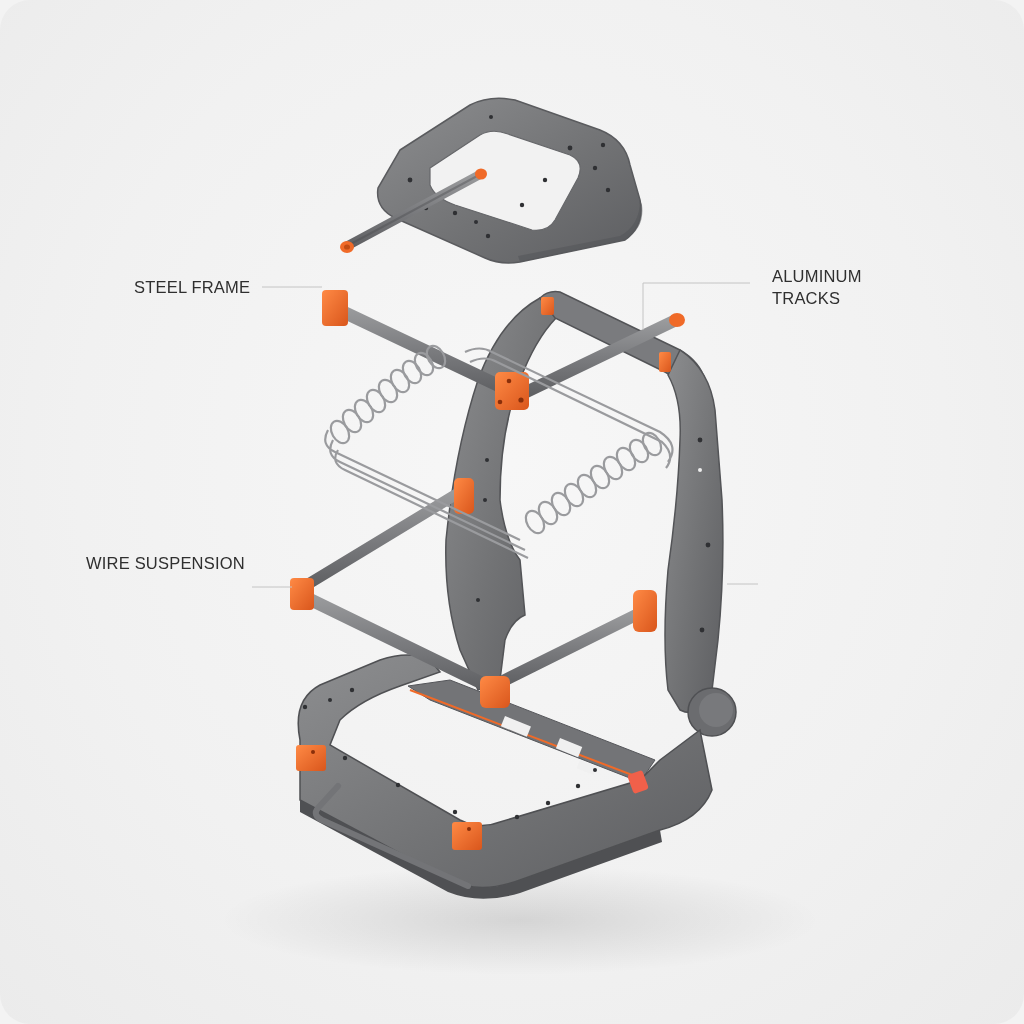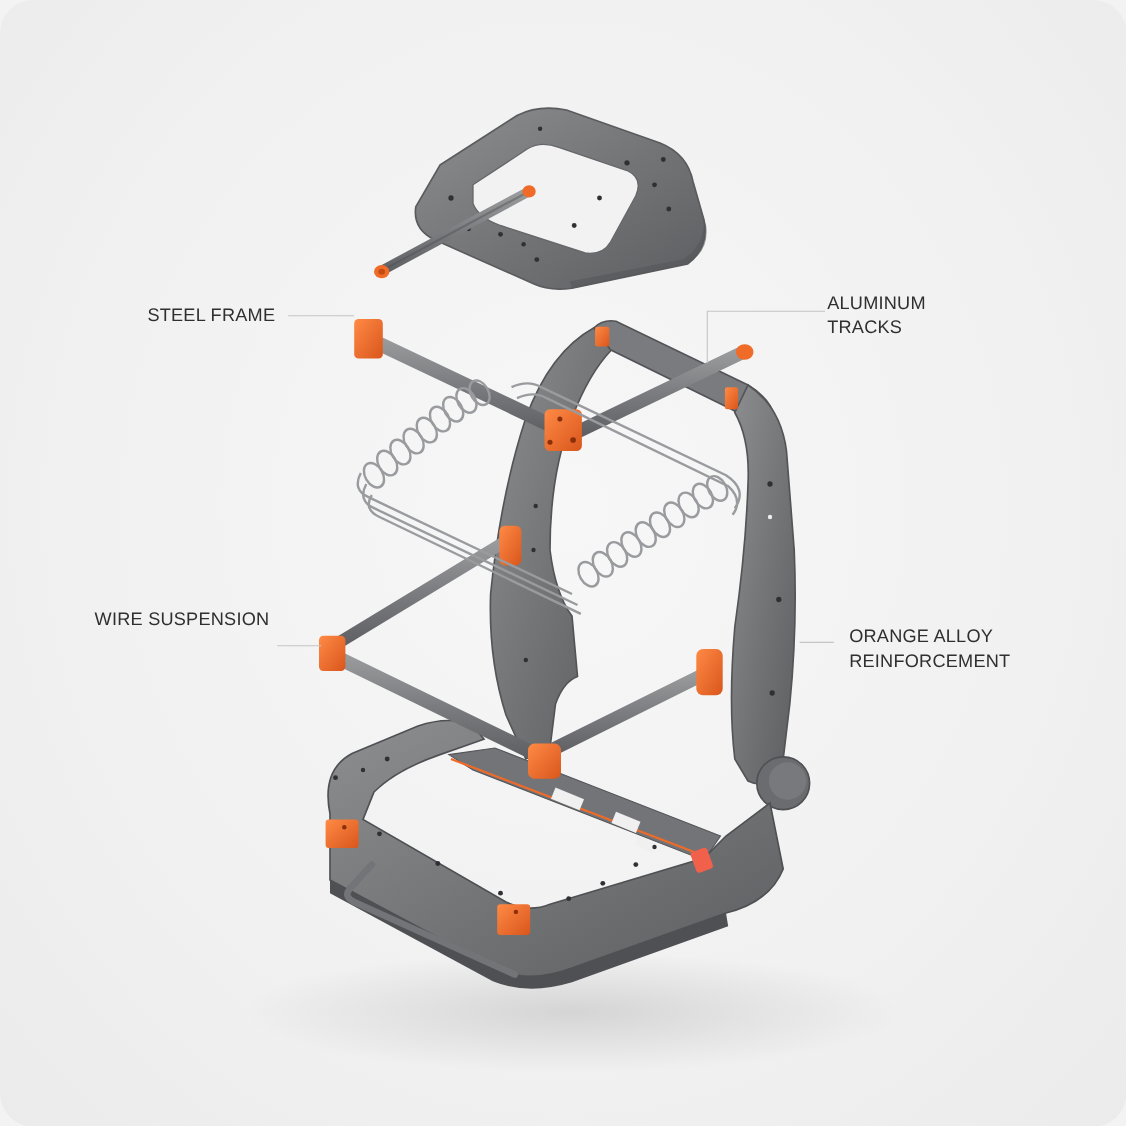--- a/index.html
+++ b/index.html
@@ -193,19 +193,17 @@
 
     <g fill="none" stroke="#c4c4c4" stroke-width="1">
       <polyline points="262,287 322,287"></polyline>
       <polyline points="750,283 643,283 643,330"></polyline>
       <polyline points="252,587 292,587"></polyline>
       <polyline points="727,584 758,584"></polyline>
     </g>
   </svg>
 
   <div class="callout-label" style="left:134px; top:276px;">STEEL FRAME</div>
-  <div class="callout-label" style="left:752px; top:265px;">ALUMINUM
+  <div class="callout-label" style="left:772px; top:265px;">ALUMINUM
 TRACKS</div>
   <div class="callout-label" style="left:86px; top:552px;">WIRE SUSPENSION</div>
-  <div class="callout-label" style="left:772px; top:568px;">ORANGE ALLOY
-REINFORCEMENT</div>
 
 </div>
 
 </body></html>

